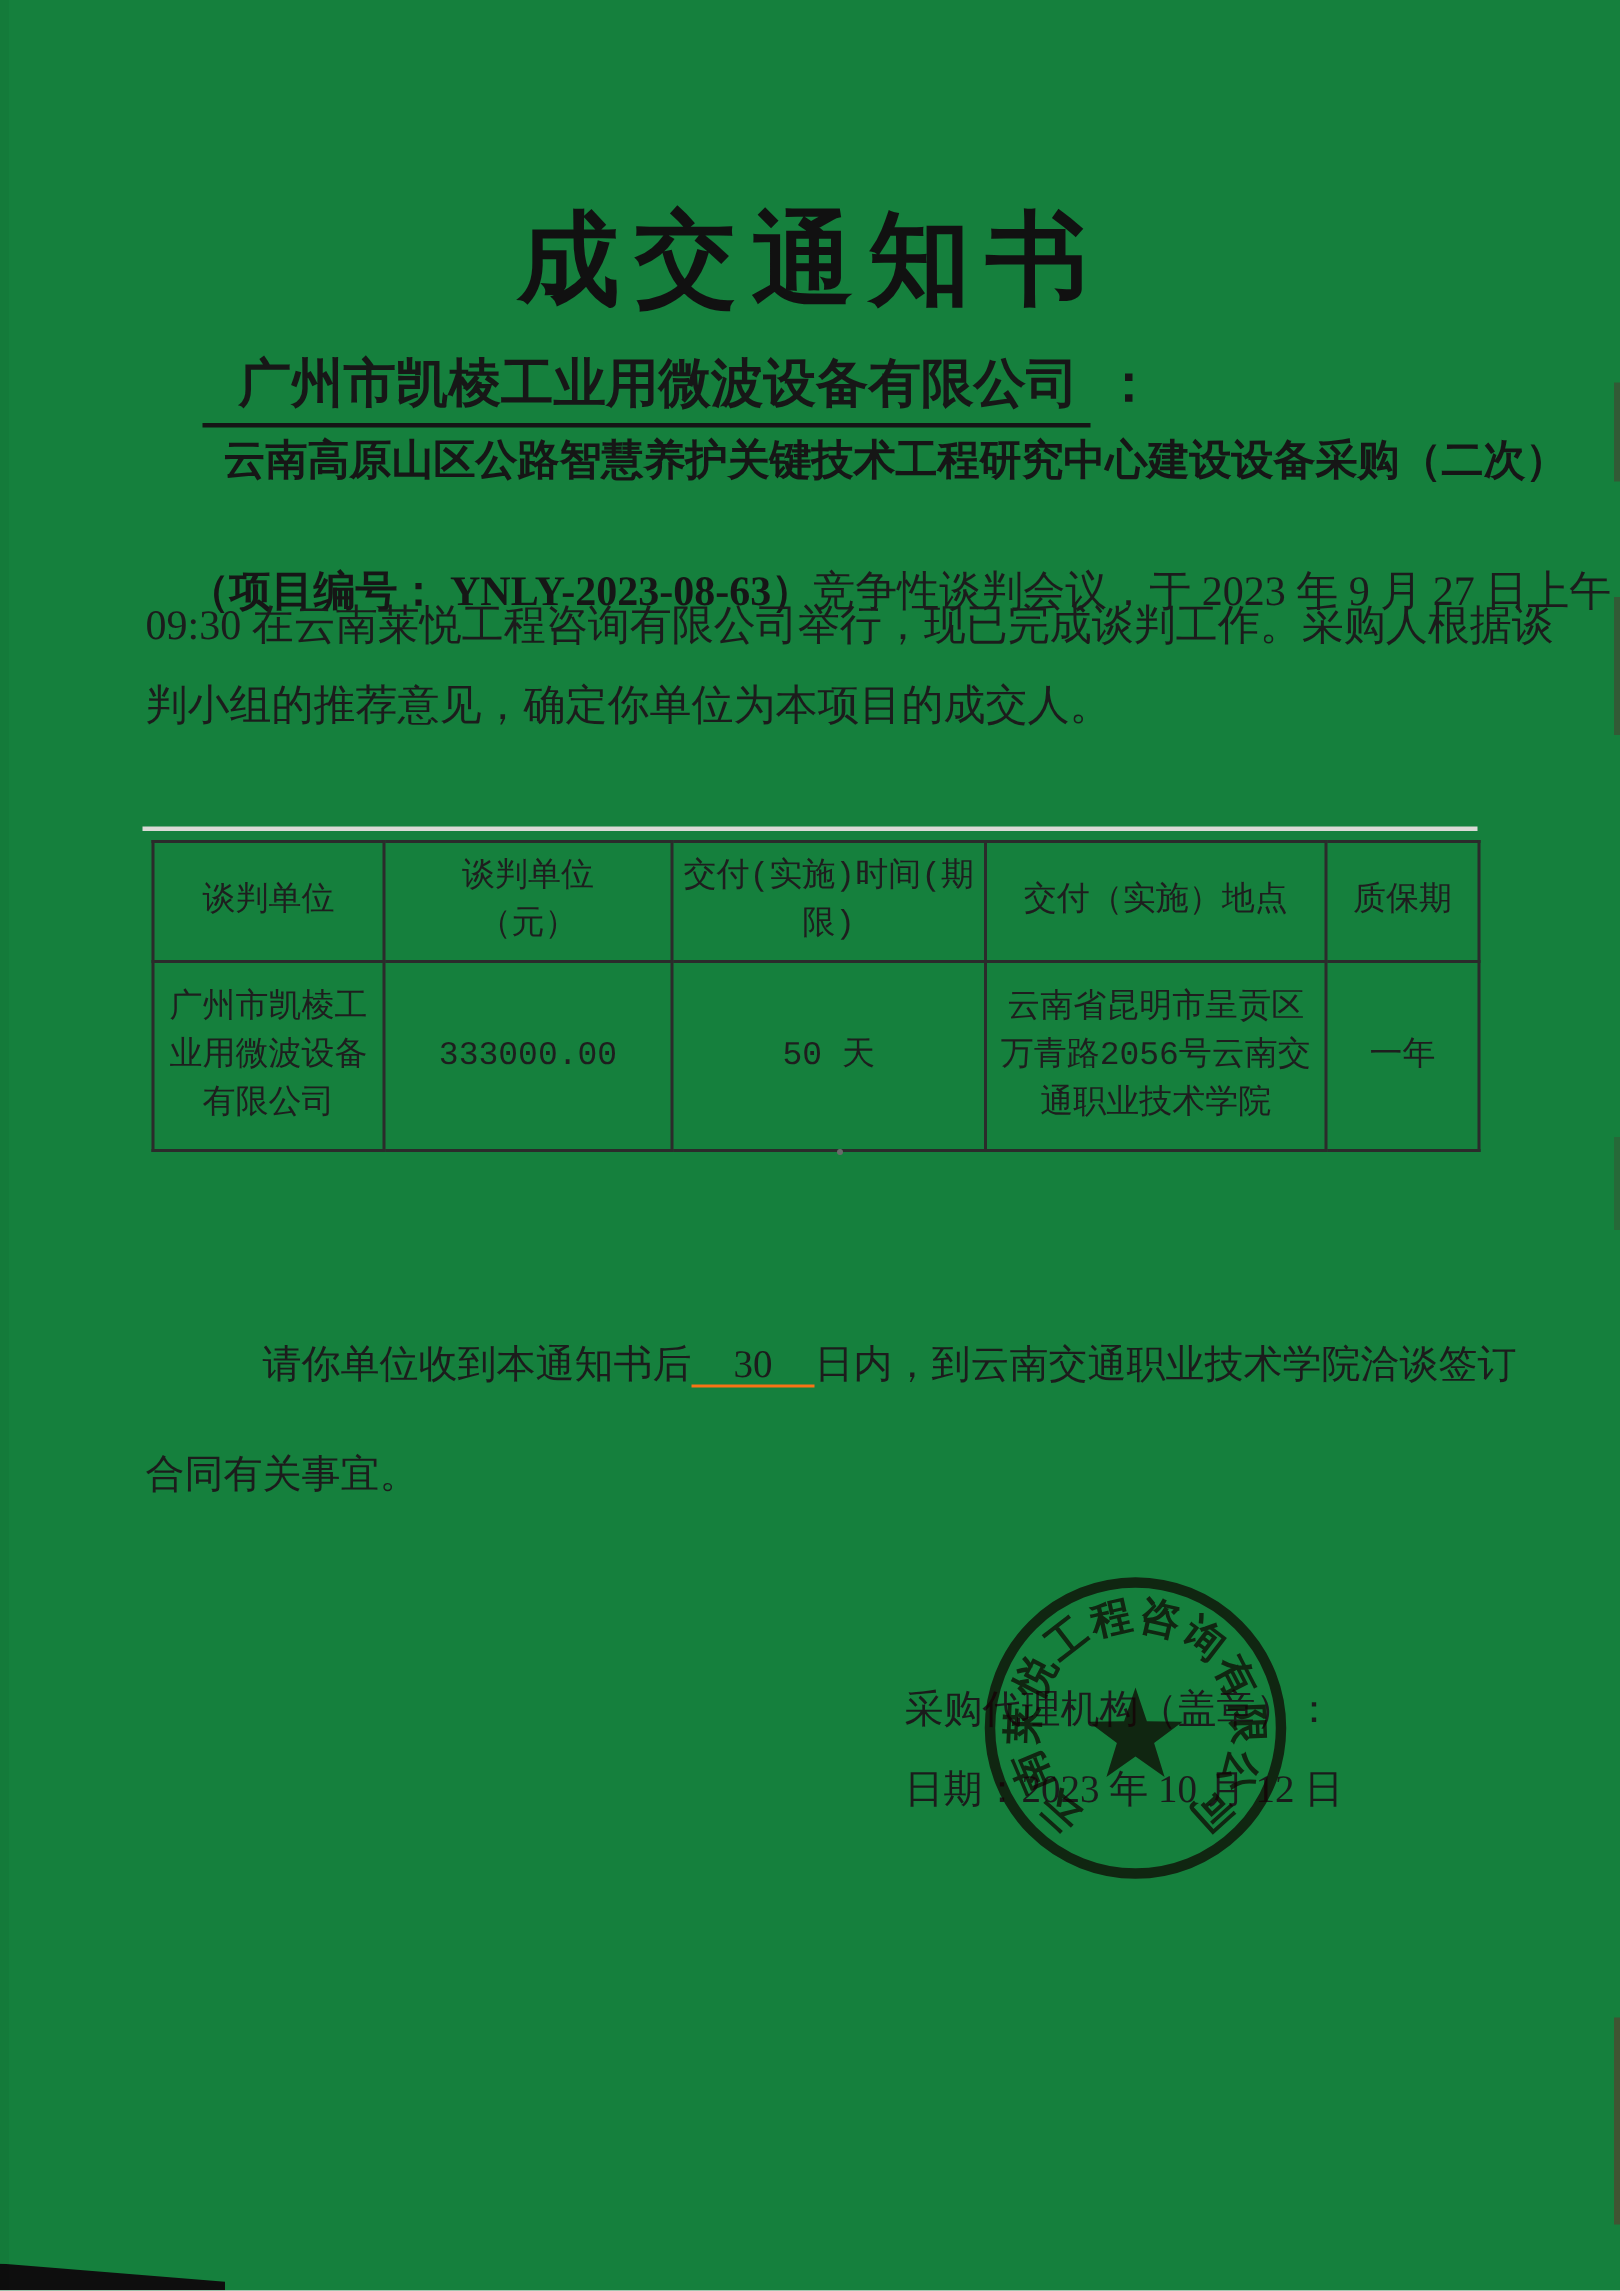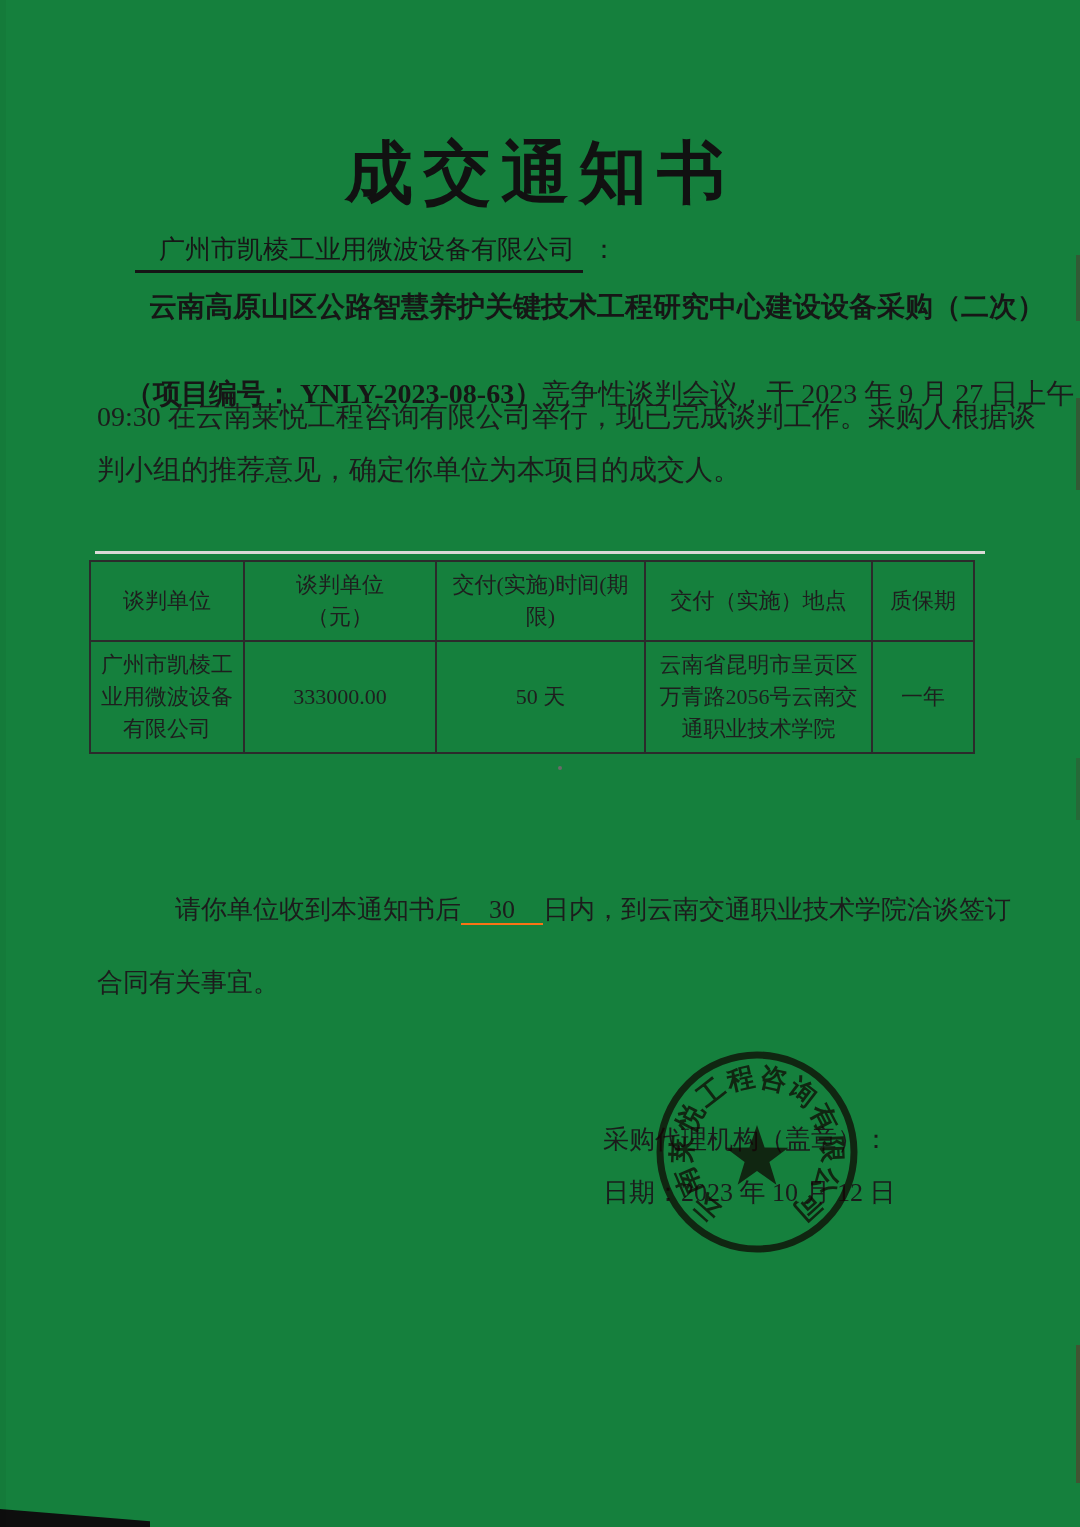--- a/index.html
+++ b/index.html
@@ -10,43 +10,43 @@
     color:var(--ink,#1c1c1c);
   }
   .abs{position:absolute;}
   .line{white-space:pre;}
   
   .doc-title{
     top:128px;left:0;right:0;text-align:center;
     font-size:68px;font-weight:700;letter-spacing:10px;color:#111;
   }
   
-  .addressee{top:232px;left:135px;font-size:26px;font-weight:400;color:#171717;}
+  .addressee{top:232px;left:135px;font-size:35px;font-weight:700;color:#171717;}
   .addressee .uline{
     display:inline-block;border-bottom:3px solid #151515;
     padding:0 8px 3px 24px;
   }
   .addressee .colon{margin-left:8px;}
   
   .p1{font-size:28px;}
   .p1-l1{top:288px;left:149px;font-weight:700;color:#161616;}
   .p1-l2{top:343px;left:97px;}
   .p1-l2 .b{font-weight:700;color:#161616;}
   .p1-l3{top:398px;left:97px;}
   .p1-l4{top:451px;left:97px;}
   
-  .tbl-wrap{top:560px;left:89px;}
+  .tbl-wrap{top:560px;left:101px;font-family:Liberation Mono, monospace;}
   table.award{border-collapse:collapse;table-layout:fixed;width:884px;}
   table.award td,table.award th{
     border:2px solid #2b2b2b;text-align:center;vertical-align:middle;
     font-size:22px;font-weight:400;color:#1e1e1e;
     white-space:pre-line;line-height:1.45;padding:4px 6px;box-sizing:border-box;
   }
   tr.hdr{height:80px;}
-  tr.bdy{height:112px;}
+  tr.bdy{height:126px;}
   .scan-line{top:551px;left:95px;width:890px;height:3px;background:#dadad6;}
   .cell-dot{top:766px;left:558px;width:4px;height:4px;border-radius:50%;background:#6a6a6a;}
   
   .p2{font-size:26px;}
   .p2-l1{top:862px;left:149px;}
   .p2-l1 .blank{
     display:inline-block;width:82px;text-align:center;
     border-bottom:2px solid #f97316;line-height:1.05;
   }
   .p2-l2{top:965px;left:97px;}

